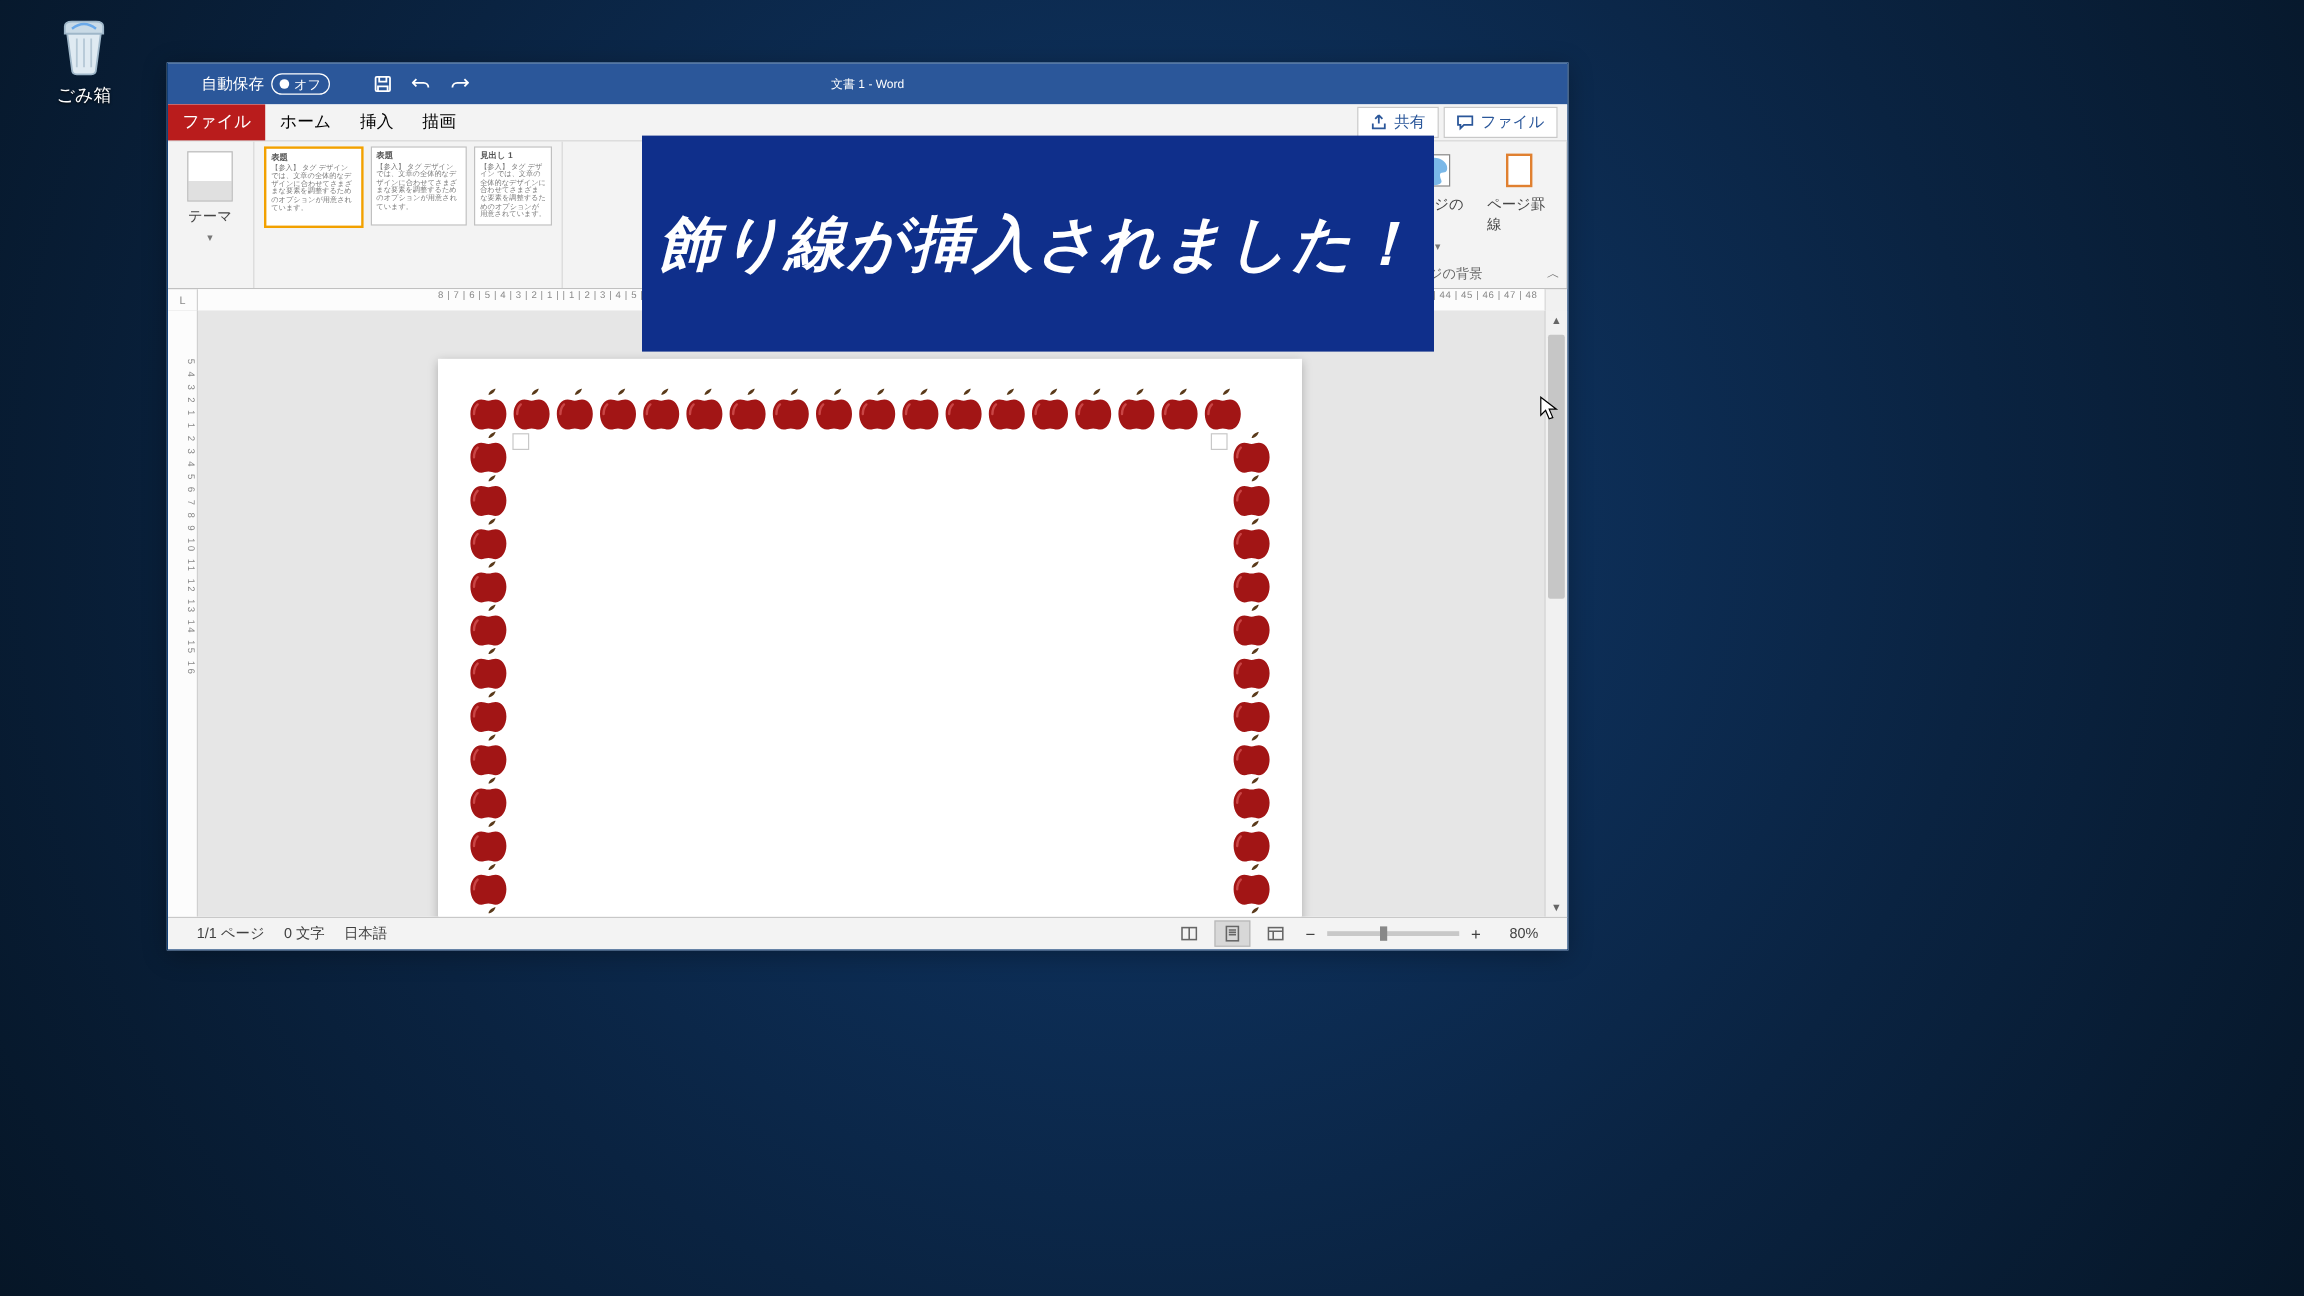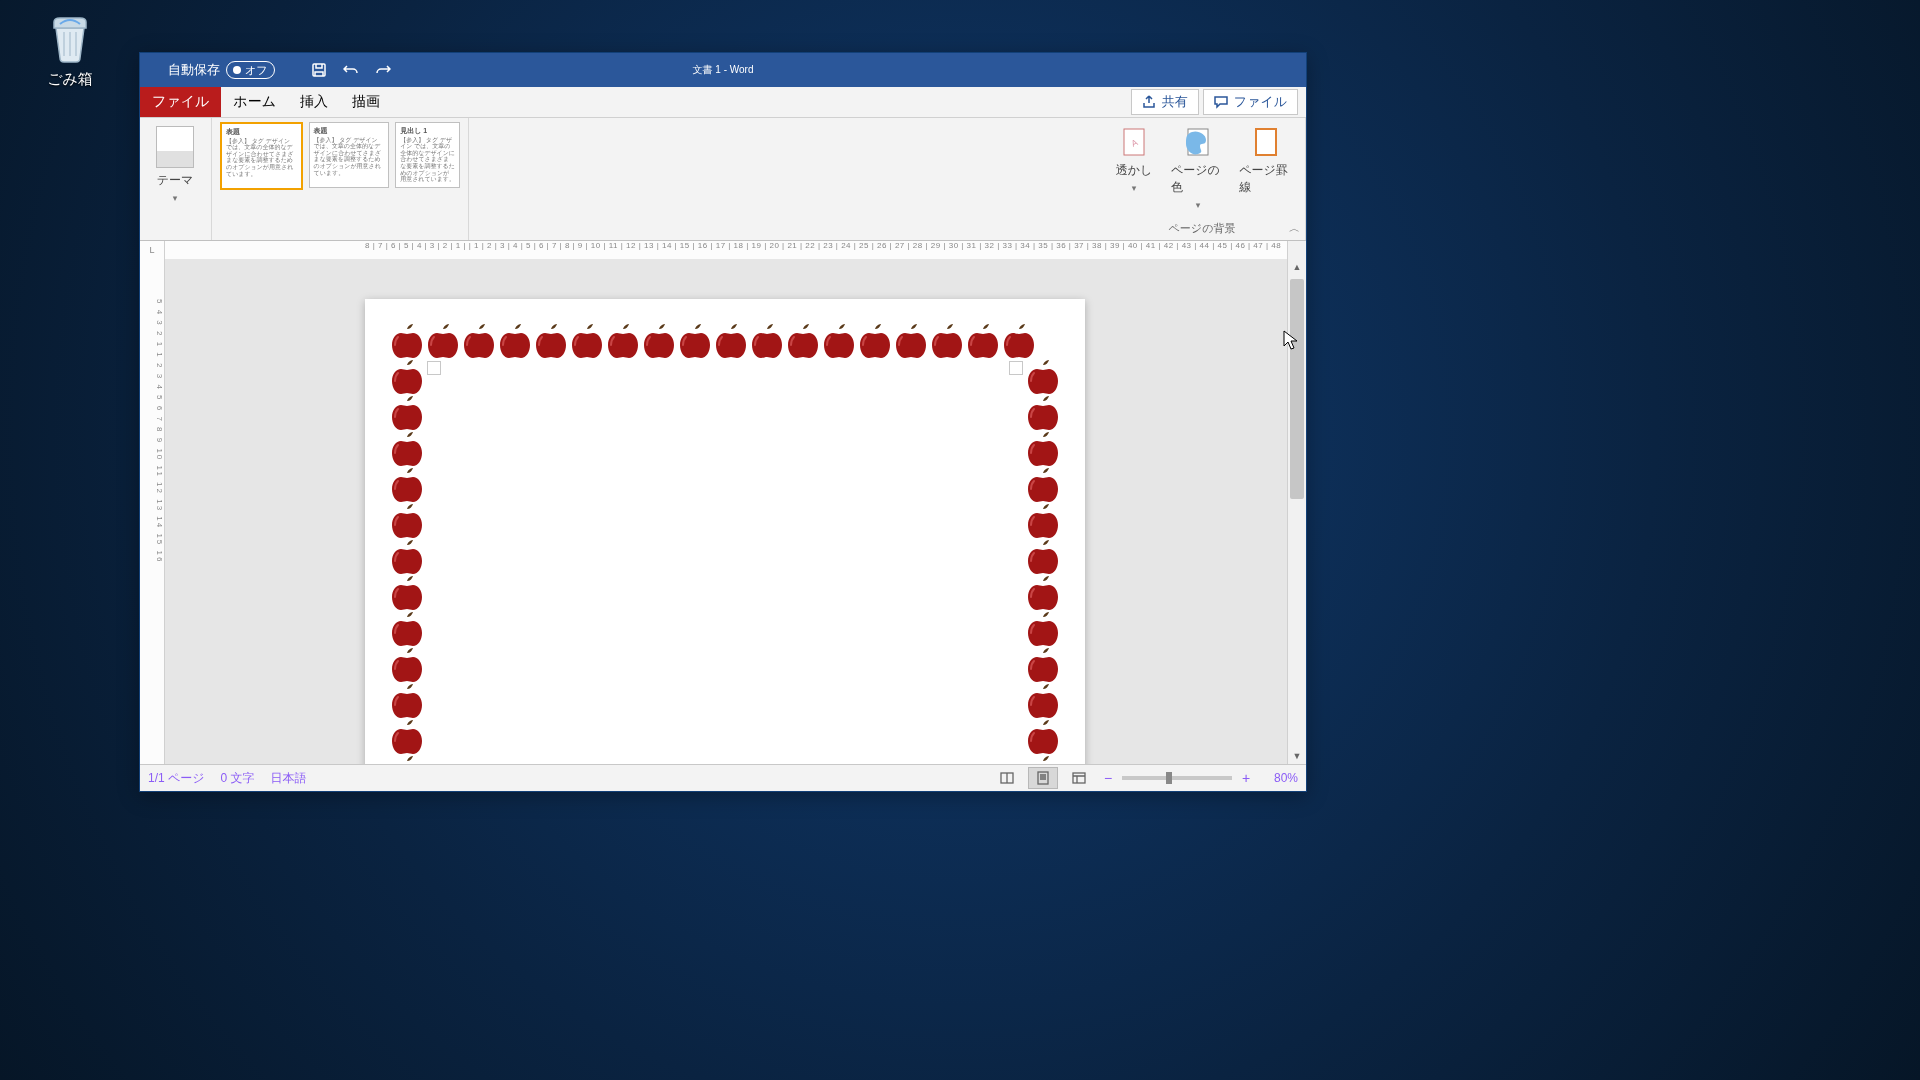--- a/index.html
+++ b/index.html
@@ -56,21 +56,21 @@
   .page{position:absolute;left:200px;top:40px;width:720px;height:900px;background:#fff;box-shadow:0 2px 8px rgba(0,0,0,.25)}
   .apple-border{position:relative;width:100%;height:100%}
   .apple{position:absolute;width:36px;height:36px}
   .apple svg{width:36px;height:36px}
   .content-area{position:absolute;left:68px;top:68px;right:68px;bottom:68px}
   .margin-marker{position:absolute;width:12px;height:12px;border:1px solid #c8c8c8}
   .scrollbar-v{width:18px;background:#f1f1f1;border-left:1px solid #d0d0d0;position:relative}
   .scroll-thumb{position:absolute;left:2px;right:2px;top:20px;height:220px;background:#c6c6c6;border-radius:2px}
   .scroll-arrow{position:absolute;left:0;right:0;height:16px;display:flex;align-items:center;justify-content:center;font-size:9px;color:#666;cursor:pointer}
   
-  .statusbar{height:26px;background:#f3f3f3;border-top:1px solid #c8c8c8;display:flex;align-items:center;font-size:12px;color:#8b5cf6;padding:0 8px;gap:16px}
+  .statusbar{height:26px;background:#f3f3f3;border-top:1px solid #c8c8c8;display:flex;align-items:center;font-size:12px;color:#404040;padding:0 24px;gap:16px}
   .statusbar .right{margin-left:auto;display:flex;align-items:center;gap:6px}
   .view-btn{width:28px;height:20px;border:1px solid transparent;display:flex;align-items:center;justify-content:center;cursor:pointer}
   .view-btn.active{background:#d8d8d8;border-color:#b8b8b8}
   .view-btn svg{width:14px;height:14px;stroke:#666;fill:none;stroke-width:1.3}
   .zoom-slider{width:110px;height:4px;background:#c8c8c8;position:relative}
   .zoom-slider .handle{position:absolute;left:44px;top:-4px;width:6px;height:12px;background:#888}
   .zoom-btn{cursor:pointer;font-size:14px;width:16px;text-align:center}
   
   .cursor{position:absolute;width:16px;height:22px;z-index:200}
   .cursor svg{width:16px;height:22px}
@@ -465,20 +465,23 @@
         </div>
         <span class="zoom-btn">−</span>
         <div class="zoom-slider">
           <div class="handle"></div>
         </div>
         <span class="zoom-btn">+</span>
         <span style="min-width:38px;text-align:right">80%</span>
       </div>
     </div>
 
+    <div class="banner">
+      <span>飾り線が挿入されました！</span>
+    </div>
 
   </div>
 
   <div class="cursor" style="left:1283px;top:330px">
     <svg viewBox="0 0 16 22">
         <path d="M1 1 L1 16 L5 12 L8 19 L11 18 L8 11 L14 11 Z" fill="#fff" stroke="#000" stroke-width="1"></path>
       </svg>
   </div>
 
 </div>

